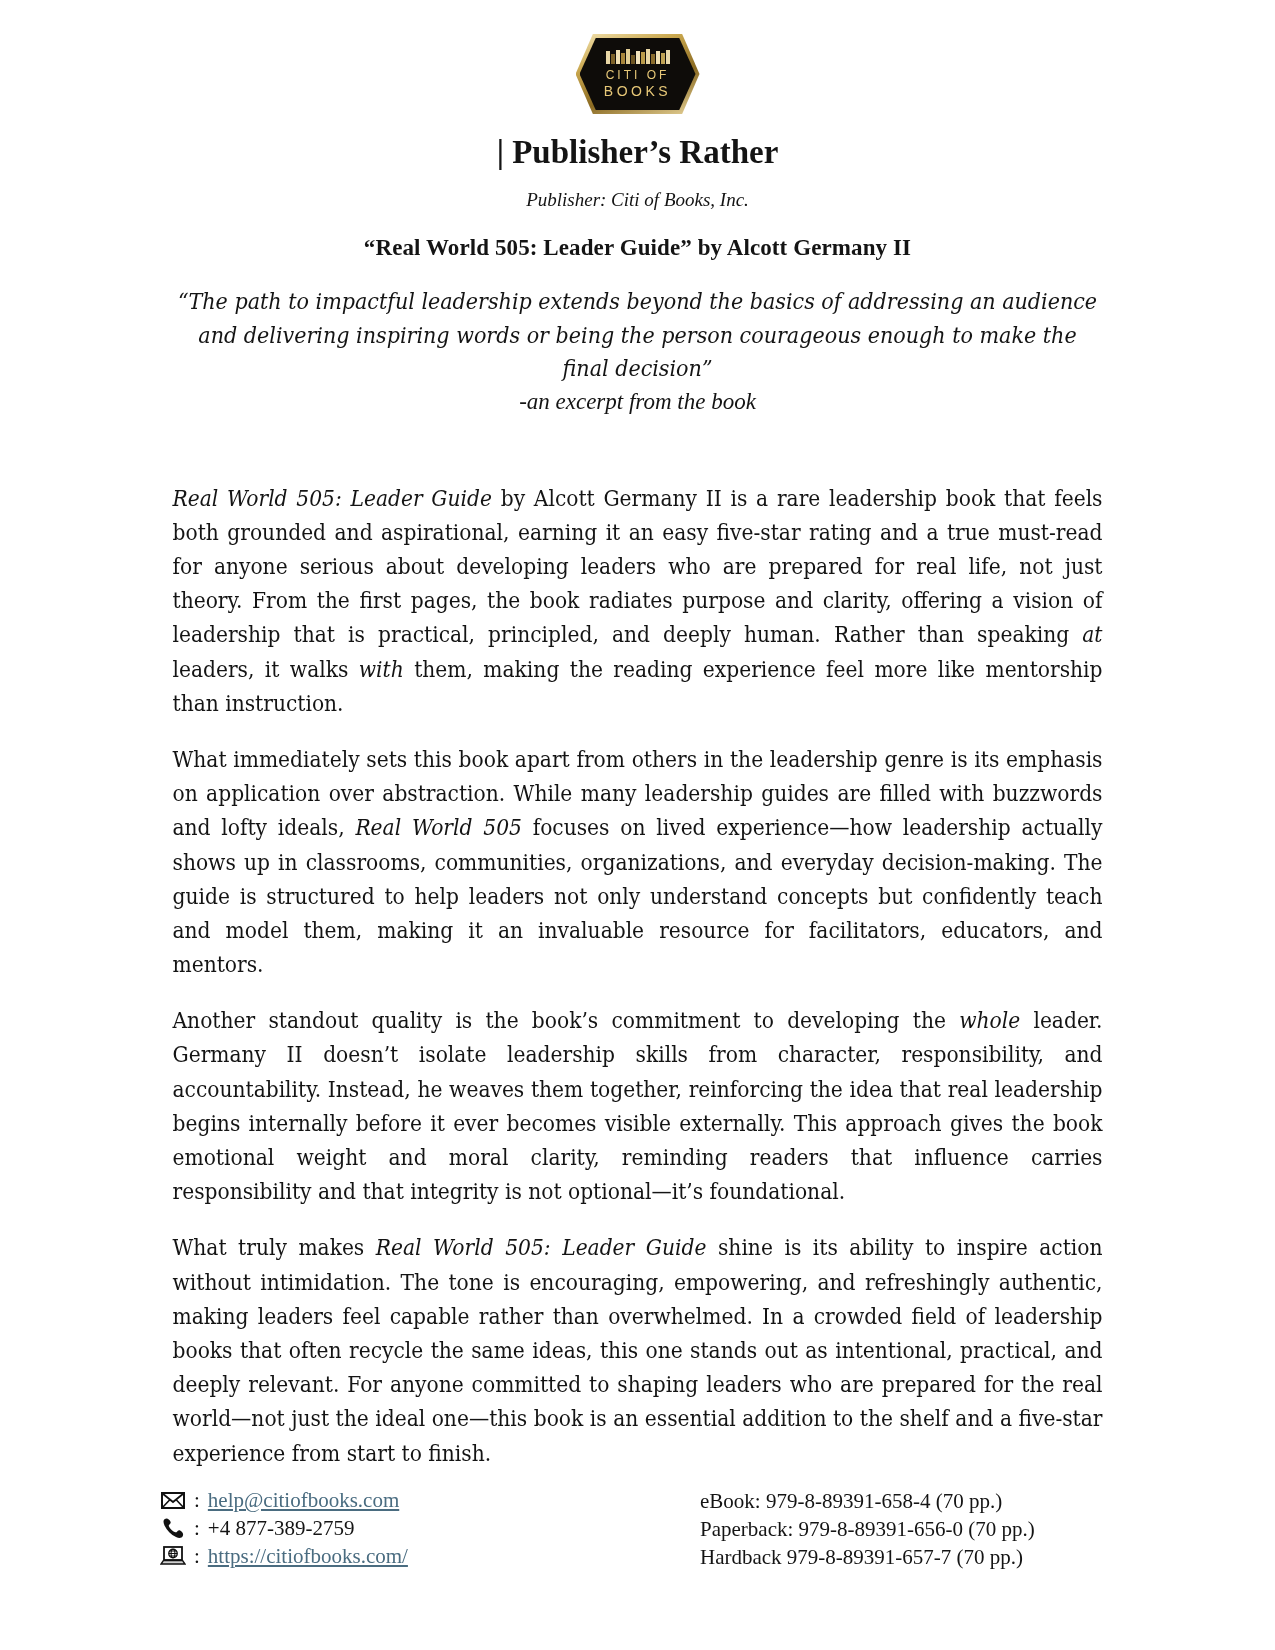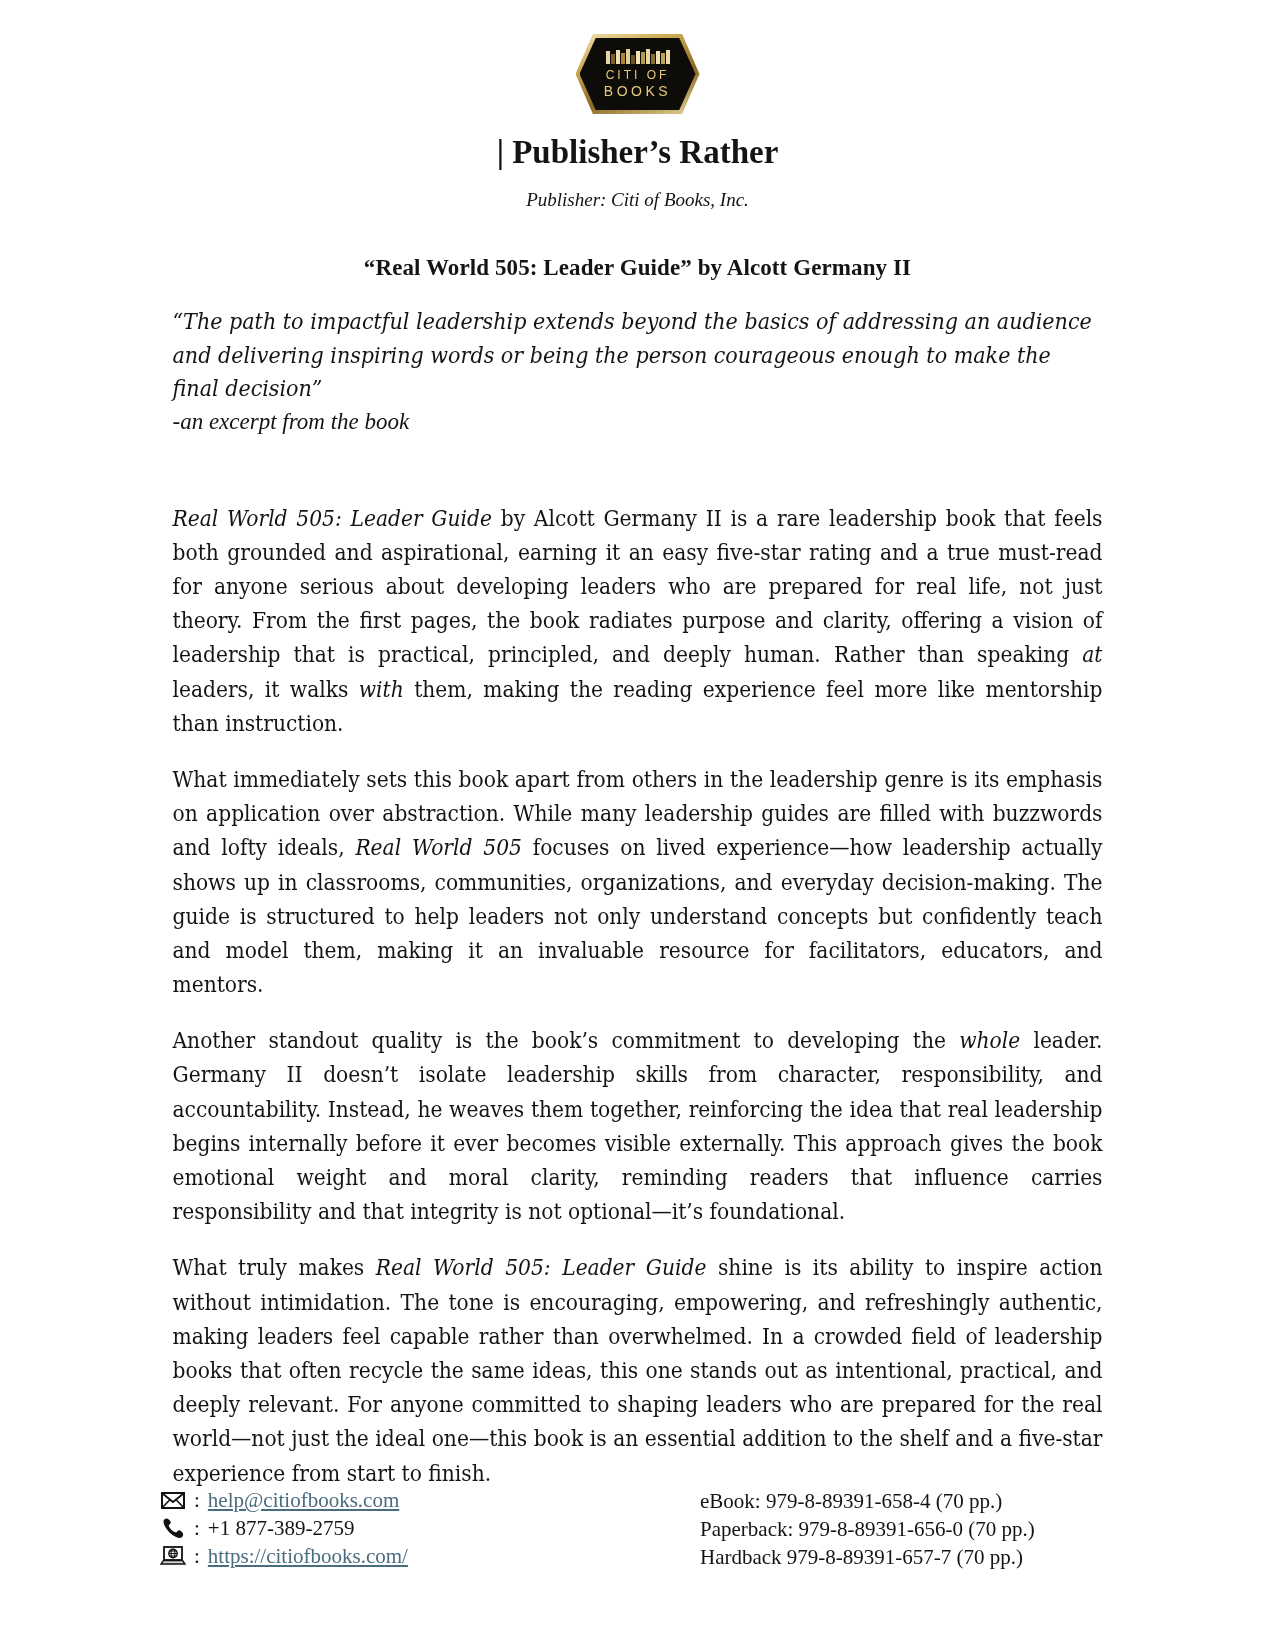--- a/index.html
+++ b/index.html
@@ -97,28 +97,29 @@
     font-style: italic;
     margin-top: 19px;
     white-space: nowrap;
   }
 
   
   .book-title {
     text-align: center;
     font-size: 23px;
     font-weight: 700;
-    margin-top: 44px;
+    margin-top: 24px;
     letter-spacing: 0.1px;
   }
 
   
   .epigraph {
     margin: 24px auto 0 auto;
     width: 930px;
+    text-align: center;
     font-style: italic;
     font-size: 23px;
     line-height: 1.45;
     font-family: "DejaVu Serif", "Liberation Serif", serif;
     font-stretch: condensed;
   }
   .epigraph .excerpt-line {
     display: block;
     font-family: "Liberation Serif", serif;
   }
@@ -268,21 +269,21 @@
         <a class="c-link" href="#">help@citiofbooks.com</a>
       </div>
 
       <div class="contact-row">
         <span class="c-icon">
           <svg width="24" height="22" viewBox="0 0 24 22" aria-hidden="true">
             <path d="M3.5 2.2 C6.2 0.6 8.2 2.4 9.4 4.6 C10.2 6.1 9.2 6.9 8.2 7.7 C7.6 8.2 7.6 8.9 8.4 10.2 C9.6 12.2 11.6 14.0 13.6 15.0 C14.8 15.6 15.5 15.4 16.0 14.8 C16.8 13.8 17.6 12.8 19.1 13.6 C21.3 14.8 23.1 16.8 21.5 19.5 C20.4 21.3 17.8 21.3 15.0 20.0 C10.0 17.7 5.8 13.4 3.5 8.4 C2.2 5.6 2.1 3.2 3.5 2.2 Z" fill="#111111"></path>
           </svg>
         </span>
         <span class="c-sep">:</span>
-        <span class="c-plain">+1 877-389-2759</span>
+        <span class="c-plain">+4 877-389-2759</span>
       </div>
 
       <div class="contact-row">
         <span class="c-icon">
           <svg width="26" height="20" viewBox="0 0 26 20" aria-hidden="true">
             <rect x="4" y="1" width="18" height="13" fill="#ffffff" stroke="#111111" stroke-width="1.8"></rect>
             <circle cx="13" cy="7.5" r="4.2" fill="none" stroke="#111111" stroke-width="1.4"></circle>
             <ellipse cx="13" cy="7.5" rx="1.9" ry="4.2" fill="none" stroke="#111111" stroke-width="1.1"></ellipse>
             <path d="M8.9 7.5 H17.1 M9.6 5 H16.4 M9.6 10 H16.4" stroke="#111111" stroke-width="1.1" fill="none"></path>
             <path d="M1 18 H25 L22.5 14.4 H3.5 Z" fill="#cfcfcf" stroke="#111111" stroke-width="1.5"></path>

